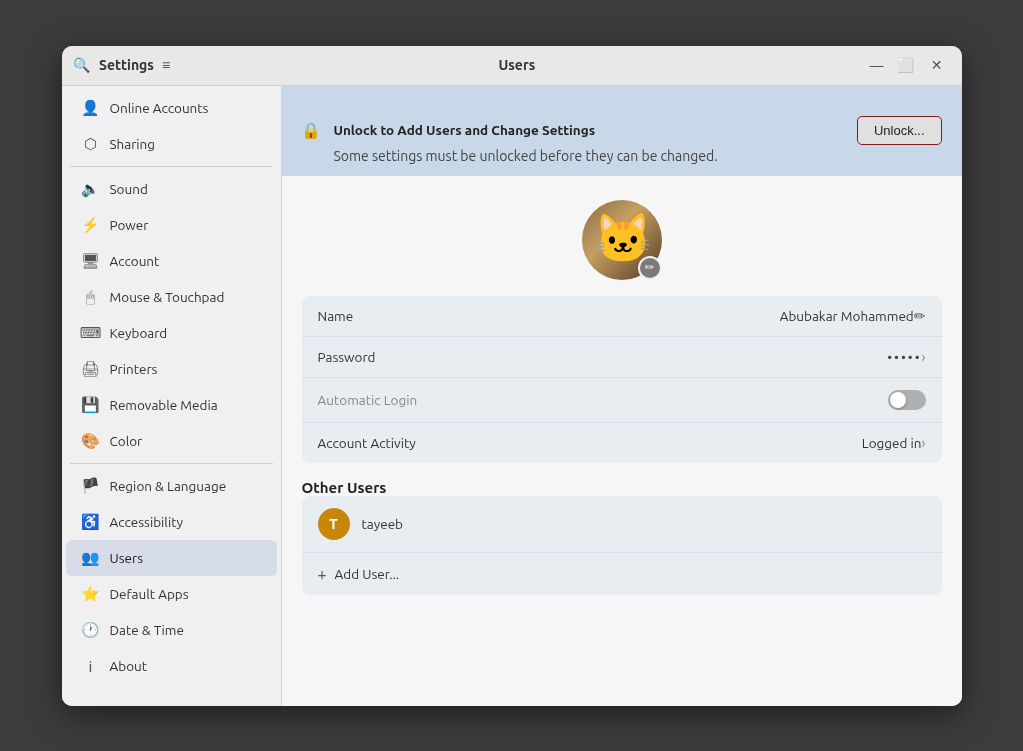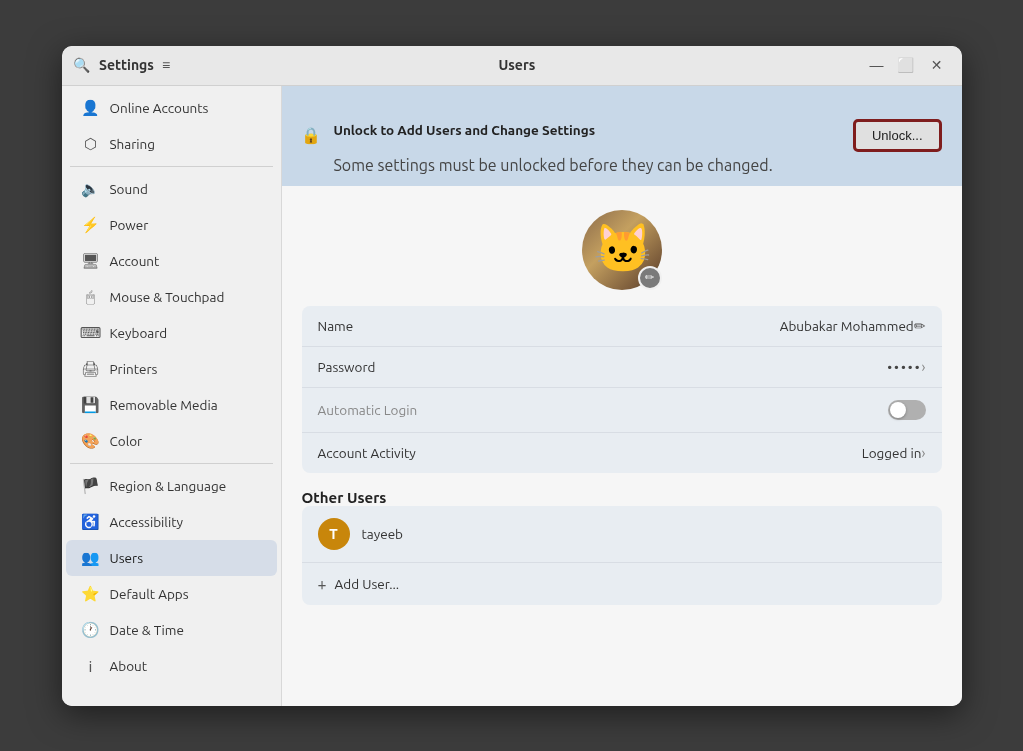--- a/index.html
+++ b/index.html
@@ -138,27 +138,27 @@
     .unlock-text {
       flex: 1;
     }
     .unlock-title {
       font-size: 13.5px;
       font-weight: 700;
       color: #222;
       margin-top: 24px;
     }
     .unlock-subtitle {
-      font-size: 16px;
+      font-size: 14px;
       color: #444;
-      margin-top: 18px;
+      margin-top: 10px;
     }
     .unlock-btn {
       background: #e0e0e0;
-      border: 3px solid #7f1d1d;
+      border: 1px solid #7f1d1d;
       border-radius: 5px;
       padding: 6px 16px;
       font-size: 13px;
       cursor: pointer;
       color: #222;
     }
     .profile-section {
       display: flex;
       flex-direction: column;
       align-items: center;

